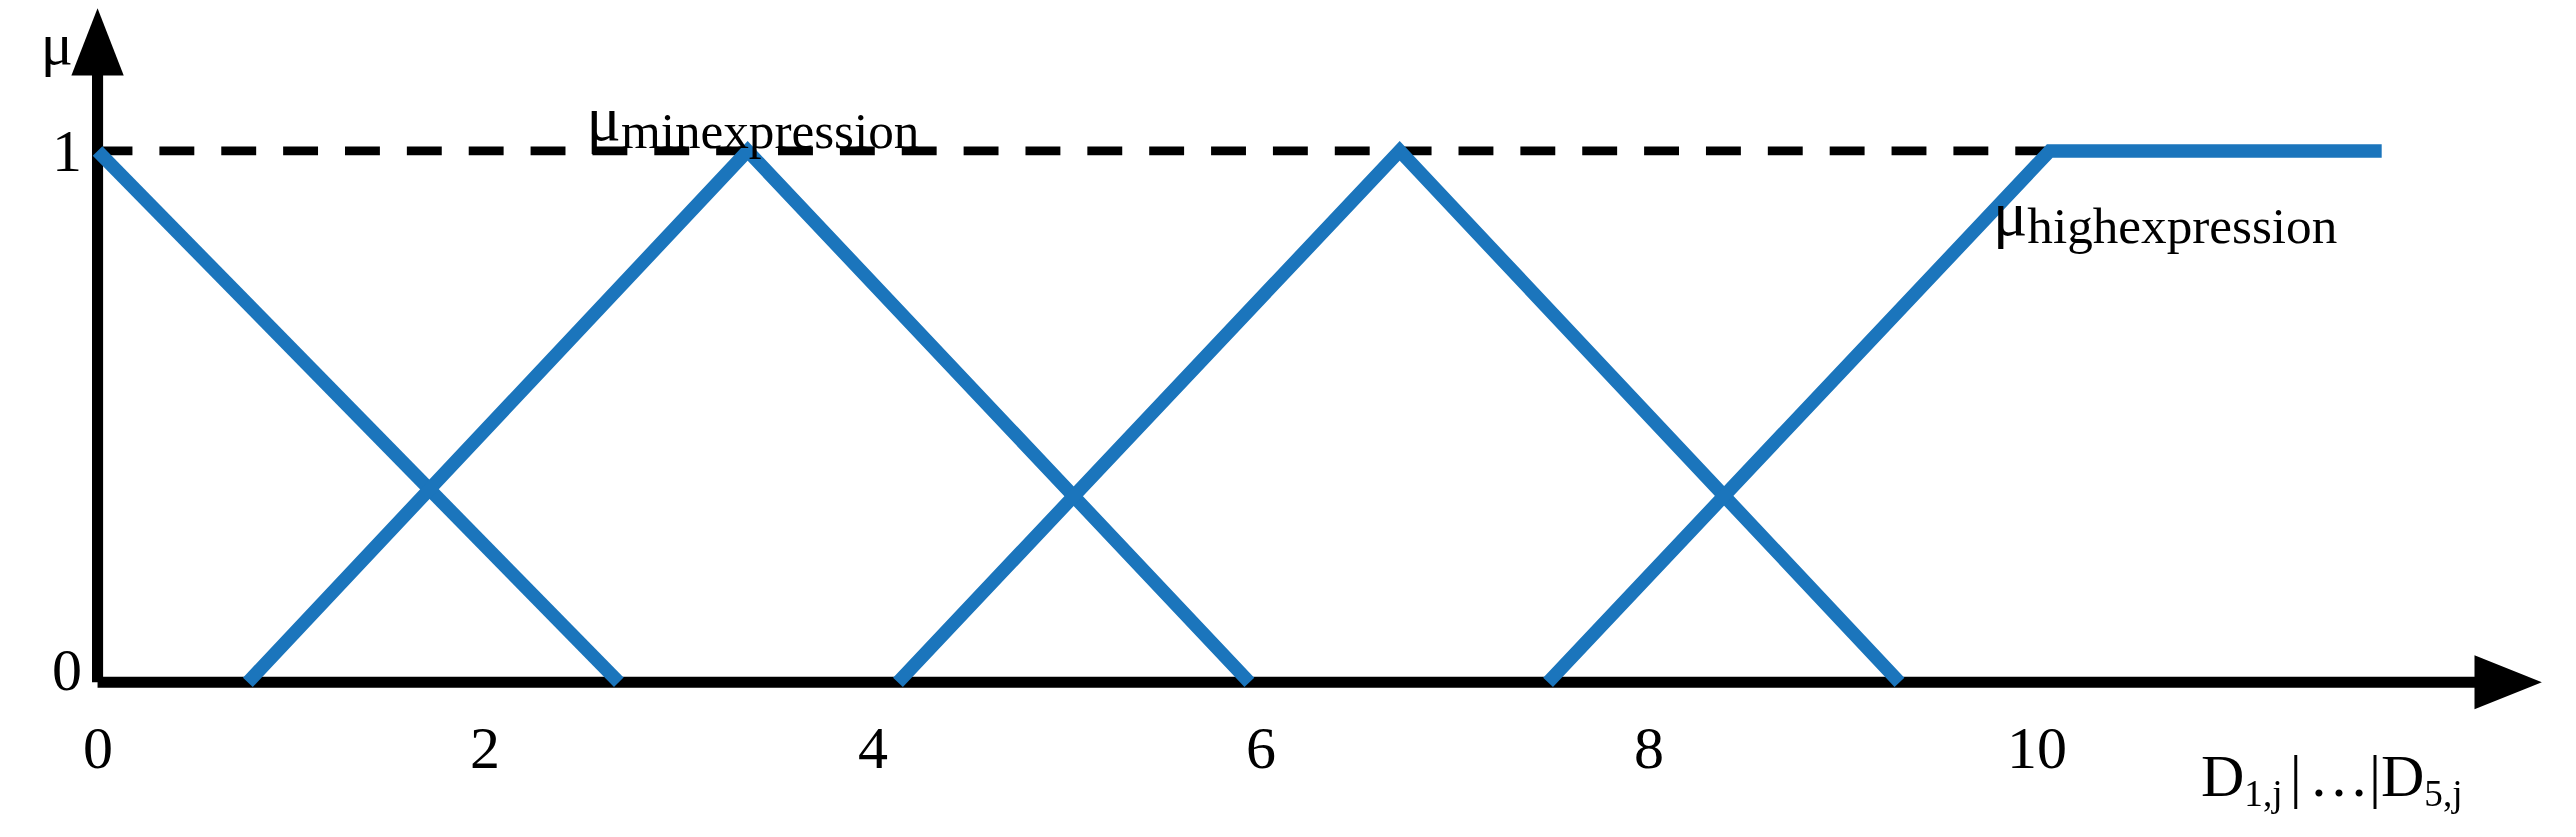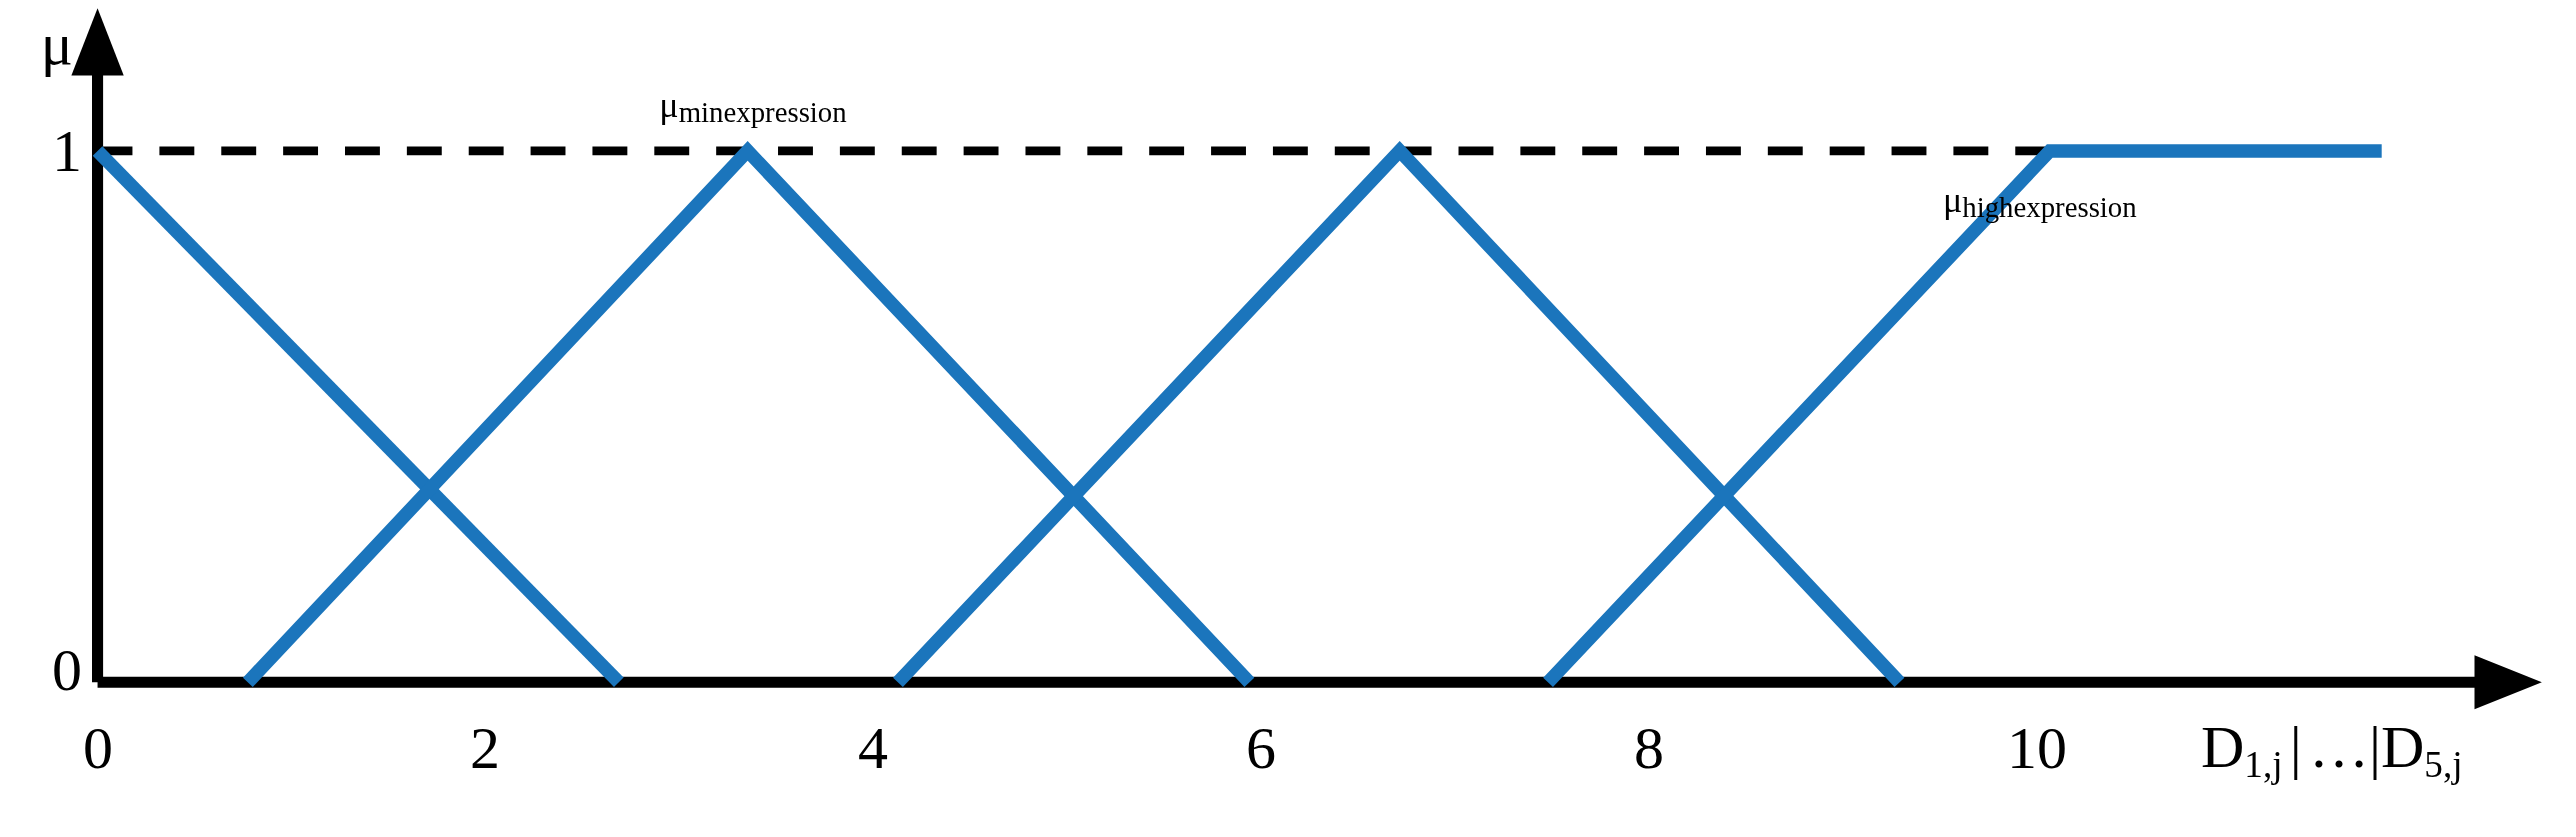--- a/index.html
+++ b/index.html
@@ -56,21 +56,21 @@
     font-size: 0.62em;
     vertical-align: baseline;
     position: relative;
     top: 0.26em;
   }
   .axis-x-title .bar {
     padding: 0 0.12em;
   }
   
   .curve-label {
-    font-size: 36px;
+    font-size: 64px;
     transform: translateX(-50%);
   }
   .curve-label .mu {
     font-size: 1.0em;
   }
   .curve-label .sub {
     font-size: 0.80em;
     position: relative;
     top: 0.16em;
   }
@@ -112,28 +112,28 @@
   <div class="lbl tick-y" style="left:82px; top:151px;">1</div>
   <div class="lbl tick-y" style="left:82px; top:670px;">0</div>
 
   <div class="lbl tick-x" style="left:98px; top:718px;">0</div>
   <div class="lbl tick-x" style="left:485px; top:718px;">2</div>
   <div class="lbl tick-x" style="left:873px; top:718px;">4</div>
   <div class="lbl tick-x" style="left:1261px; top:718px;">6</div>
   <div class="lbl tick-x" style="left:1649px; top:718px;">8</div>
   <div class="lbl tick-x" style="left:2037px; top:718px;">10</div>
 
-  <div class="lbl axis-x-title" style="left:2201px; top:717px;">
+  <div class="lbl axis-x-title" style="left:2201px; top:746px;">
     <span>D</span><sub>1,j</sub><span class="bar">|</span><span>…</span><span>|</span><span>D</span><sub>5,j</sub>
   </div>
 
 
   <div class="lbl curve-label" style="left:753px; top:87px;">
     <span class="mu">μ</span><span class="sub">minexpression</span>
   </div>
 
 
-  <div class="lbl curve-label left-anchor" style="left:1943px; top:182px;">
+  <div class="lbl curve-label left-anchor" style="left:1993px; top:182px;">
     <span class="mu">μ</span><span class="sub">highexpression</span>
   </div>
 
 </div>
 
 
 </body></html>

